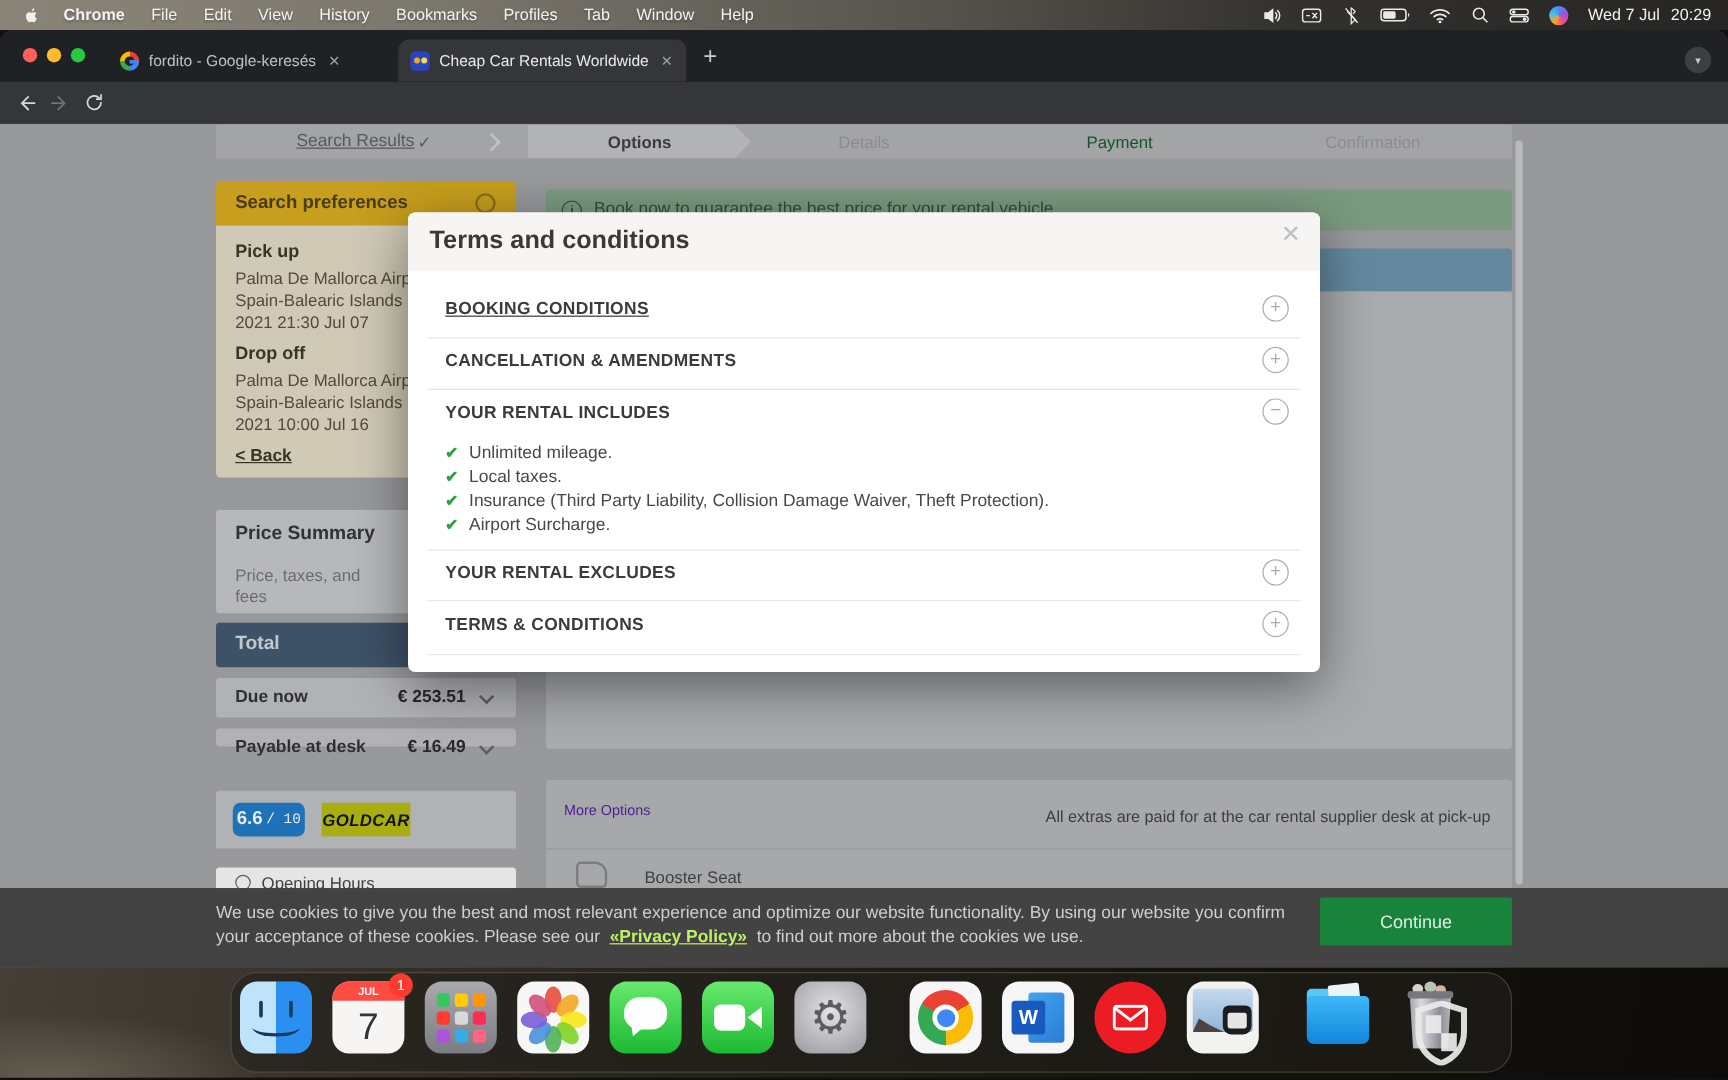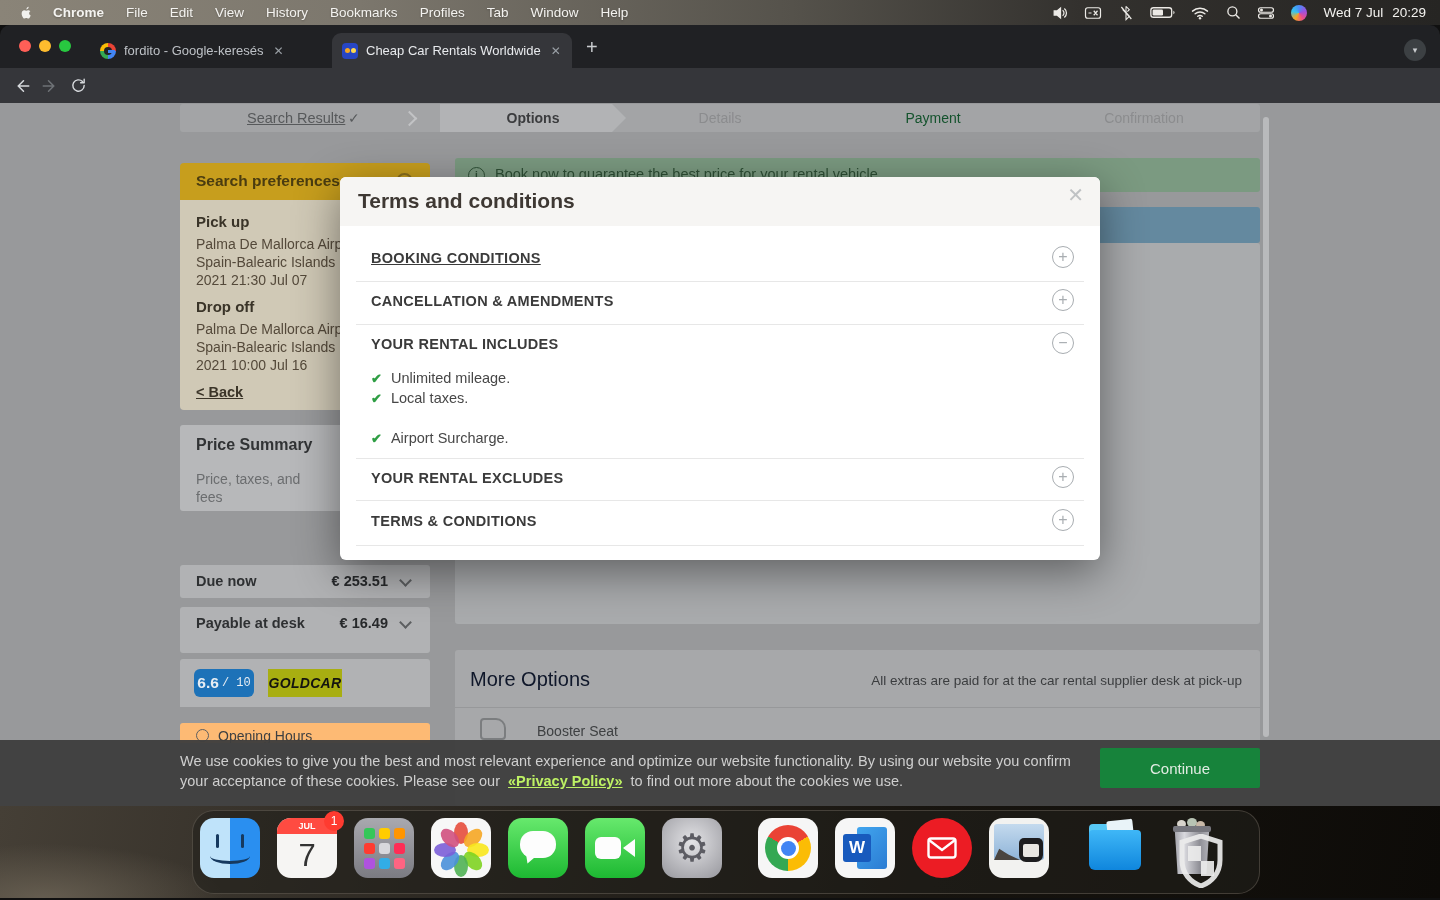--- a/index.html
+++ b/index.html
@@ -225,21 +225,21 @@
   </div>
 
   <div class="abs" style="left:455px;top:55px;width:805px;height:34px;background:#7b9a81;border-radius:3px;overflow:hidden;">
     <span class="abs" style="left:13px;top:9px;width:15px;height:15px;border:1.5px solid #2e4f35;border-radius:50%;color:#2e4f35;
                  font-size:10px;font-weight:700;display:flex;align-items:center;justify-content:center;">i</span>
     <span class="abs" style="left:40px;top:8px;font-size:14.5px;color:#2e4f35;">Book now to guarantee the best price for your rental vehicle</span>
   </div>
 
   <div class="abs" style="left:455px;top:104px;width:805px;height:36px;background:#64899f;border-radius:3px;"></div>
 
-  <div class="abs" style="left:180px;top:60px;width:250px;height:250px;">
+  <div class="abs" style="left:180px;top:48px;width:250px;height:250px;">
     <div class="abs" style="left:0;top:0;width:250px;height:37px;background:#c79e1d;border-radius:4px 4px 0 0;">
       <span class="abs" style="left:16px;top:9px;font-size:15.5px;font-weight:700;color:#4a3c10;">Search preferences</span>
       <span class="abs" style="left:216px;top:10px;width:13px;height:13px;border:2px solid #8a6f1c;border-radius:50%;"></span>
     </div>
     <div class="abs" style="left:0;top:37px;width:250px;height:210px;background:#d0c9b6;border-radius:0 0 4px 4px;color:#54493a;font-size:14px;line-height:18.5px;">
       <span class="abs b" style="left:16px;top:13px;font-size:15px;color:#3a3428;">Pick up</span>
       <span class="abs" style="left:16px;top:35px;white-space:nowrap;">Palma De Mallorca Airport</span>
       <span class="abs" style="left:16px;top:53px;">Spain-Balearic Islands</span>
       <span class="abs" style="left:16px;top:71px;">2021 21:30 Jul 07</span>
       <span class="abs b" style="left:16px;top:98px;font-size:15px;color:#3a3428;">Drop off</span>
@@ -249,43 +249,46 @@
       <span class="abs b" style="left:16px;top:183px;text-decoration:underline;color:#3a3428;font-size:14.5px;">&lt; Back</span>
     </div>
   </div>
 
   <div class="abs card" style="left:180px;top:322px;width:250px;height:86px;">
     <span class="abs b" style="left:16px;top:11px;font-size:16px;color:#313335;">Price Summary</span>
     <span class="abs" style="left:16px;top:46px;font-size:14px;color:#6b6d6f;">Price, taxes, and</span>
     <span class="abs" style="left:16px;top:64px;font-size:14px;color:#6b6d6f;">fees</span>
   </div>
 
+  <div class="abs" style="left:180px;top:416px;width:250px;height:37px;background:#3d5167;border-radius:3px;">
+    <span class="abs b" style="left:16px;top:9px;font-size:16px;color:#c3c8ce;">Total</span>
+  </div>
 
   <div class="abs" style="left:180px;top:462px;width:250px;height:33px;background:#b1b2b4;border-radius:3px;">
     <span class="abs b" style="left:16px;top:8px;font-size:14.5px;color:#2e3032;">Due now</span>
     <span class="abs b" style="right:42px;top:8px;font-size:14.5px;color:#27292b;text-align:center;">€ 253.51</span>
     <span class="abs chev" style="right:20px;top:11px;"></span>
   </div>
 
-  <div class="abs" style="left:180px;top:504px;width:250px;height:46px;background:#b1b2b4;border-radius:3px;">
+  <div class="abs" style="left:180px;top:504px;width:250px;height:15px;background:#b1b2b4;border-radius:3px;">
     <span class="abs b" style="left:16px;top:8px;font-size:14.5px;color:#2e3032;">Payable at desk</span>
     <span class="abs b" style="right:42px;top:8px;font-size:14.5px;color:#27292b;">€ 16.49</span>
     <span class="abs chev" style="right:20px;top:11px;"></span>
   </div>
 
   <div class="abs" style="left:180px;top:556px;width:250px;height:48px;background:#b1b2b4;border-radius:3px 3px 0 0;">
     <span class="abs" style="left:14px;top:10px;width:60px;height:28px;background:#1d72b8;border-radius:6px;display:flex;align-items:center;justify-content:center;color:#e7edf3;">
       <span class="b" style="font-size:15.5px;">6.6</span>
       <span style="font-size:12px;margin-left:3px;font-family:Liberation Mono, monospace;">/ 10</span>
     </span>
     <span class="abs" style="left:88px;top:10px;width:74px;height:28px;background:#a8ae11;display:flex;align-items:center;justify-content:center;
                  font-size:14px;font-weight:900;font-style:italic;color:#14140f;letter-spacing:.3px;">GOLDCAR</span>
   </div>
 
-  <div class="abs" style="left:180px;top:620px;width:250px;height:20px;background:#fdba74;border-radius:3px 3px 0 0;overflow:hidden;">
+  <div class="abs" style="left:180px;top:620px;width:250px;height:20px;background:#e5e5e5;border-radius:3px 3px 0 0;overflow:hidden;">
     <span class="abs" style="left:16px;top:6px;width:13px;height:13px;border:1.5px solid #5c5e60;border-radius:50%;box-sizing:border-box;"></span>
     <span class="abs" style="left:38px;top:5px;font-size:14px;color:#3e4042;">Opening Hours</span>
   </div>
 
   <div class="abs card" style="left:1102px;top:159px;width:158px;height:226px;">
     <span class="abs" style="left:94px;top:4px;width:64px;height:23px;background:#ad1220;color:#e9d9da;font-size:13px;font-weight:700;
                  display:flex;align-items:center;justify-content:center;border-radius:2px;">-35%</span>
     <span class="abs" style="right:16px;top:38px;font-size:14px;color:#4b4d4f;">Price Per Day:</span>
     <span class="abs b" style="right:16px;top:58px;font-size:16px;color:#9c1f26;text-decoration:line-through;">€ 29.77</span>
     <span class="abs b" style="right:16px;top:79px;font-size:24px;color:#1f2123;">€ 19.35</span>
@@ -304,21 +307,21 @@
   <div class="abs" style="left:455px;top:140px;width:805px;height:381px;background:#a9abad;border-radius:3px;">
     <span class="abs ccheck" style="left:12px;top:419px;">✓</span>
     <span class="abs" style="left:32px;top:418px;font-size:14px;color:#45474a;">Third Party Liability</span>
     <span class="abs ccheck" style="left:12px;top:443px;">✓</span>
     <span class="abs" style="left:32px;top:442px;font-size:14px;color:#45474a;">Theft Protection</span>
     <span class="abs ccheck" style="left:275px;top:419px;">✓</span>
     <span class="abs" style="left:295px;top:418px;font-size:14px;color:#45474a;">Roadside Assistance</span>
   </div>
 
   <div class="abs" style="left:455px;top:547px;width:805px;height:156px;background:#a7a8aa;border-radius:3px;">
-    <span class="abs" style="left:15px;top:18px;font-size:20px;color:#0f172a;">More Options</span>
+    <span class="abs" style="left:15px;top:18px;font-size:12px;color:#4c1d95;">More Options</span>
     <span class="abs" style="right:18px;top:23px;font-size:13.5px;color:#3b3d3f;">All extras are paid for at the car rental supplier desk at pick-up</span>
     <span class="abs" style="left:0;top:57px;width:805px;height:1px;background:#97989a;"></span>
     <span class="abs" style="left:25px;top:68px;width:22px;height:18px;border:2px solid #7b7d7f;border-radius:4px 10px 4px 4px;"></span>
     <span class="abs" style="left:82px;top:73px;font-size:14px;color:#3e4042;">Booster Seat</span>
   </div>
 
   <span class="abs" style="left:1263px;top:14px;width:6px;height:620px;background:#b9babc;border-radius:3px;"></span>
 </div>
 
 <div id="modal" class="abs">
@@ -332,20 +335,21 @@
 
   <span class="msec" style="top:116px;">CANCELLATION &amp; AMENDMENTS</span>
   <span class="pmc" style="top:112px;">+</span>
   <span class="mdiv" style="top:147px;"></span>
 
   <span class="msec" style="top:159px;">YOUR RENTAL INCLUDES</span>
   <span class="pmc" style="top:155px;">−</span>
 
   <span class="mitem" style="top:193px;"><b>✔</b><span>Unlimited mileage.</span></span>
   <span class="mitem" style="top:213px;"><b>✔</b><span>Local taxes.</span></span>
+  <span class="mitem" style="top:233px;"><b>✔</b><span>Insurance (Third Party Liability, Collision Damage Waiver, Theft Protection).</span></span>
   <span class="mitem" style="top:253px;"><b>✔</b><span>Airport Surcharge.</span></span>
 
   <span class="mdiv" style="top:281px;"></span>
   <span class="msec" style="top:293px;">YOUR RENTAL EXCLUDES</span>
   <span class="pmc" style="top:289px;">+</span>
   <span class="mdiv" style="top:323px;"></span>
   <span class="msec" style="top:336px;">TERMS &amp; CONDITIONS</span>
   <span class="pmc" style="top:332px;">+</span>
   <span class="mdiv" style="top:368px;"></span>
 </div>

